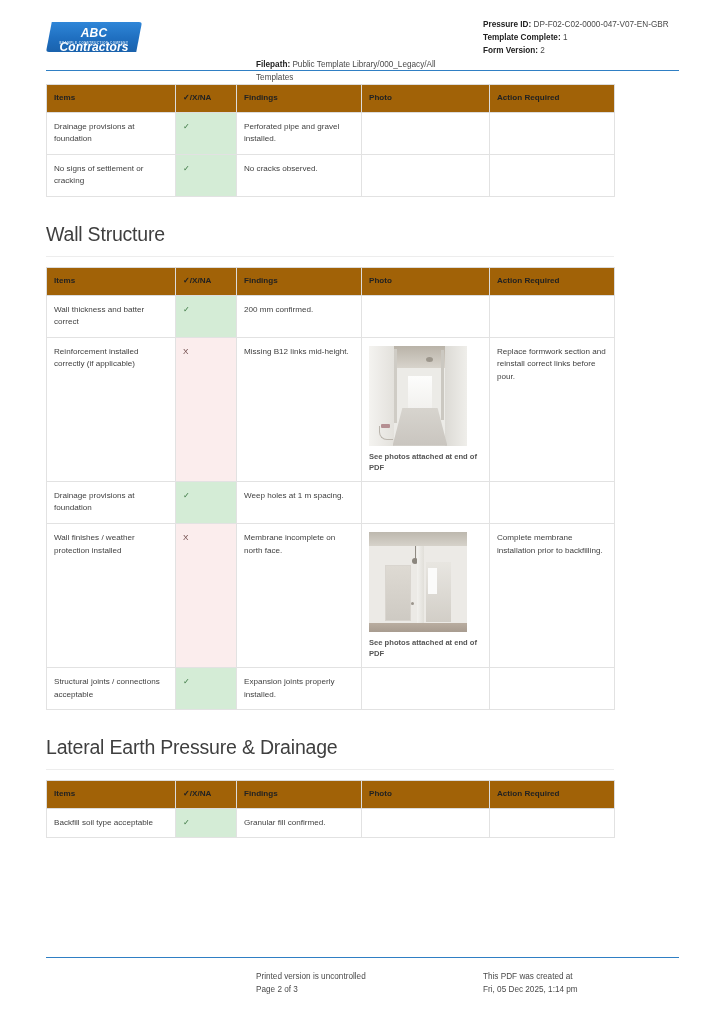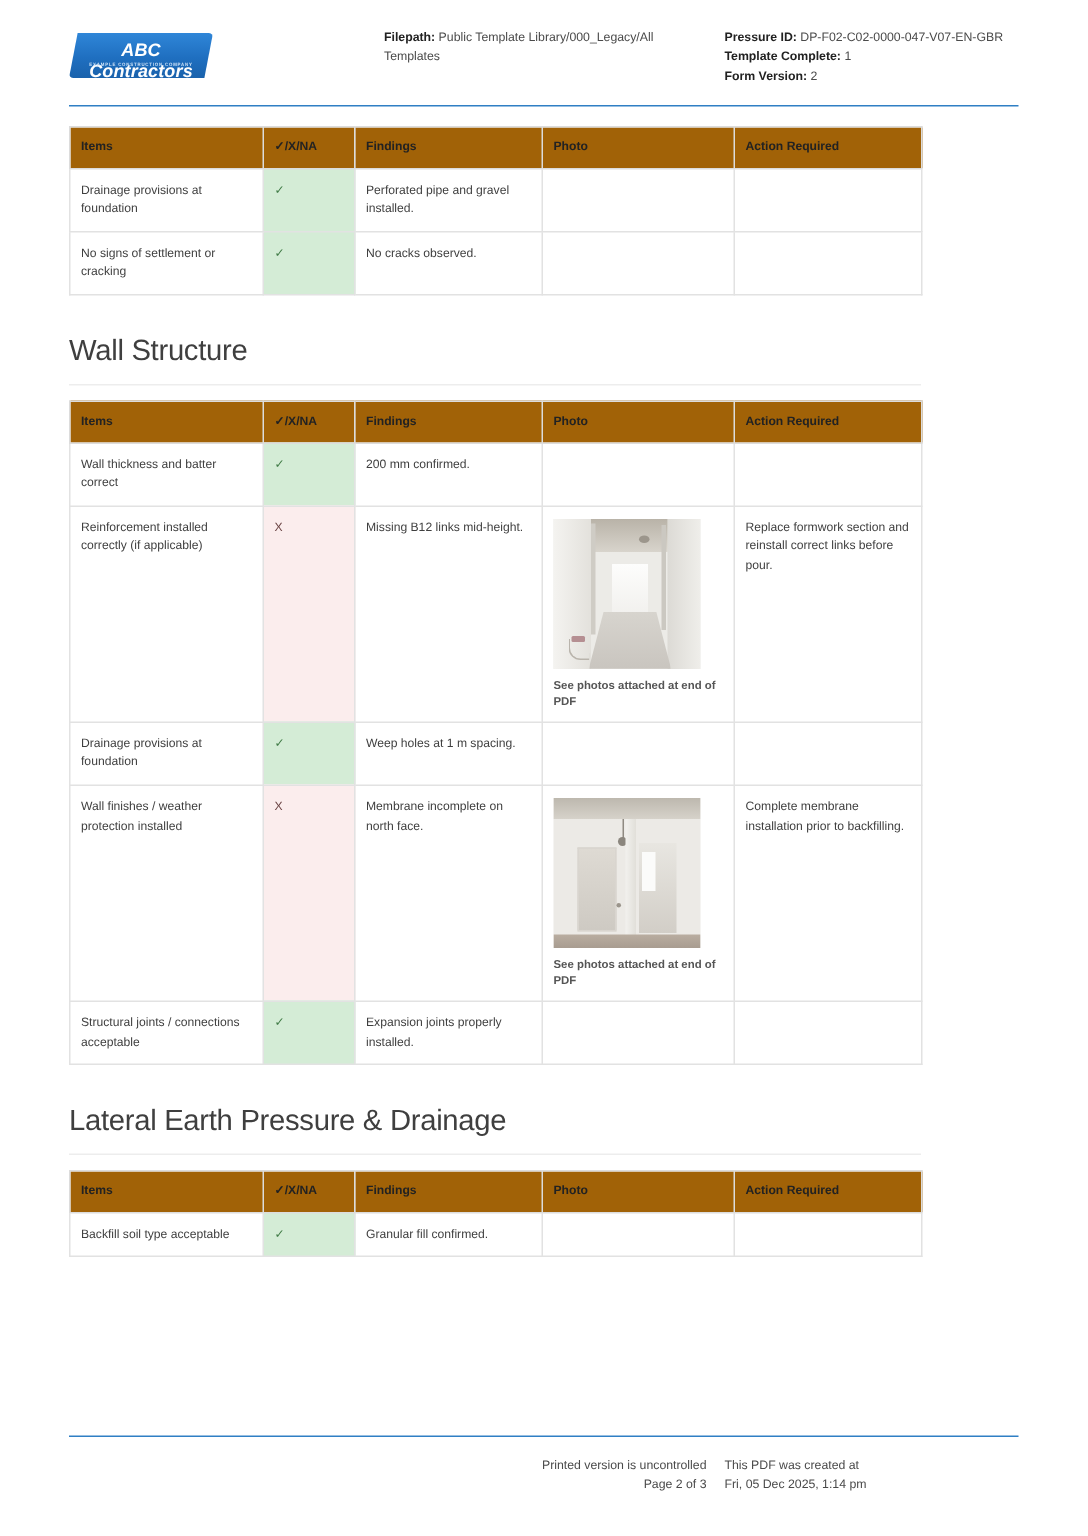--- a/index.html
+++ b/index.html
@@ -43,21 +43,21 @@
   }
   .logo .tagline {
     position:absolute; left:0; right:0; top:19px;
     text-align:center;
     color:#cfe3f7; font-size:2.9px; letter-spacing:.55px;
     font-weight:bold;
     text-transform:uppercase;
     transform: scaleY(1.1);
   }
 
-  .meta-mid { flex: 0 0 215px; padding-top: 4px; }
+  .meta-mid { flex: 0 0 215px; padding-top: 4px; margin-top: 40px; }
   .meta-right { flex: 1 1 auto; padding-top: 4px; padding-left: 12px; }
   .meta-line {
     font-size: 8.2px;
     line-height: 13px;
     color: #4a4a4a;
   }
   .meta-line b { color:#222; font-weight:bold; }
 
   .rule-blue {
     position:absolute; left:46px; right:46px;
@@ -217,21 +217,21 @@
     margin: 0 0 10px 0;
     width: 568px;
   }
 
   
   .footer {
     position:absolute; top: 970px; left:46px; width: 629px;
     display:flex;
   }
   .footer .f-left  { width: 210px; }
-  .footer .f-mid   { width: 215px; text-align: right; }
+  .footer .f-mid   { width: 215px; }
   .footer .f-right { flex:1 1 auto; padding-left: 12px; }
   .footer .f-line {
     font-size: 8.2px; line-height: 13px; color:#4a4a4a;
   }
 </style>
 </head>
 <body>
 
 <div class="page">
 

